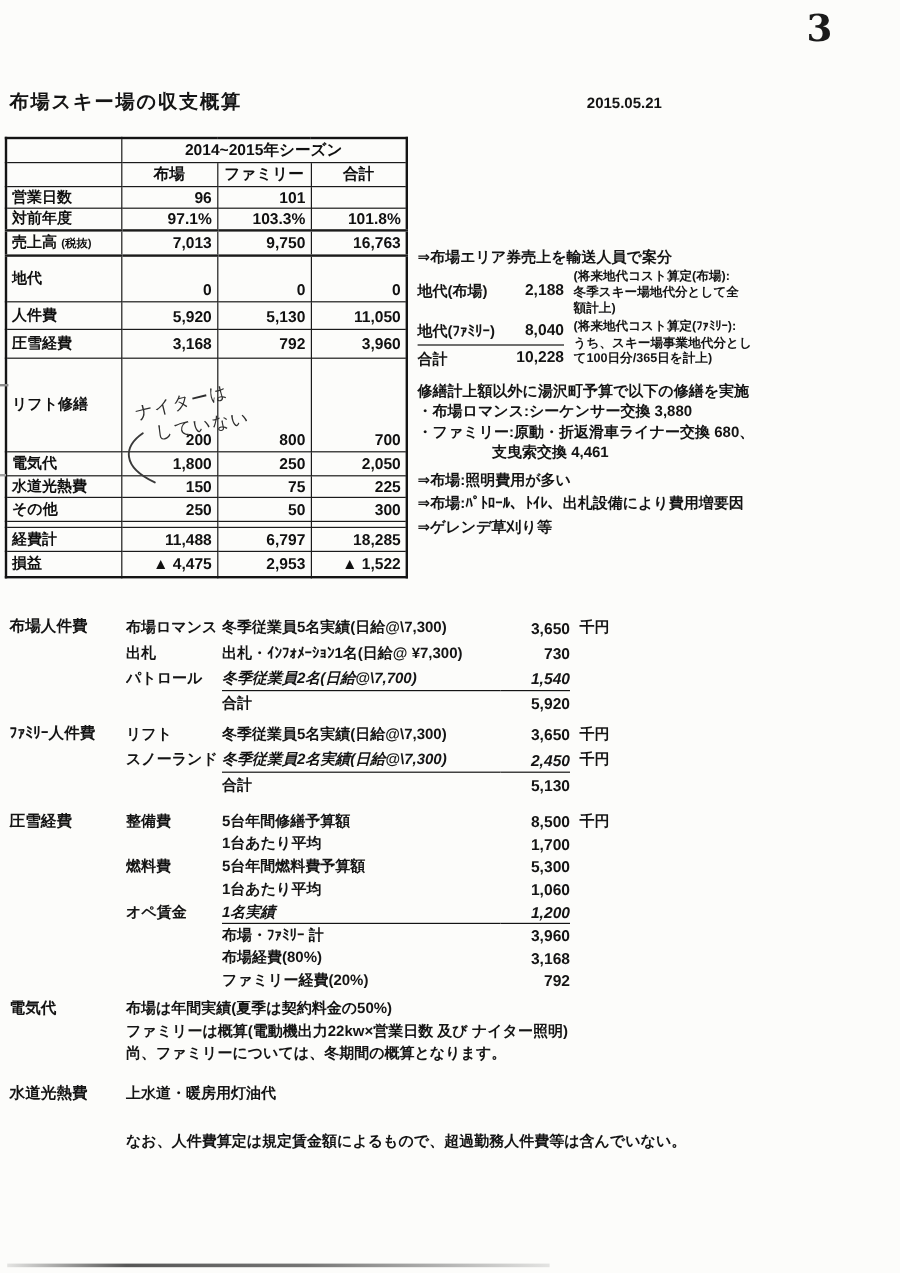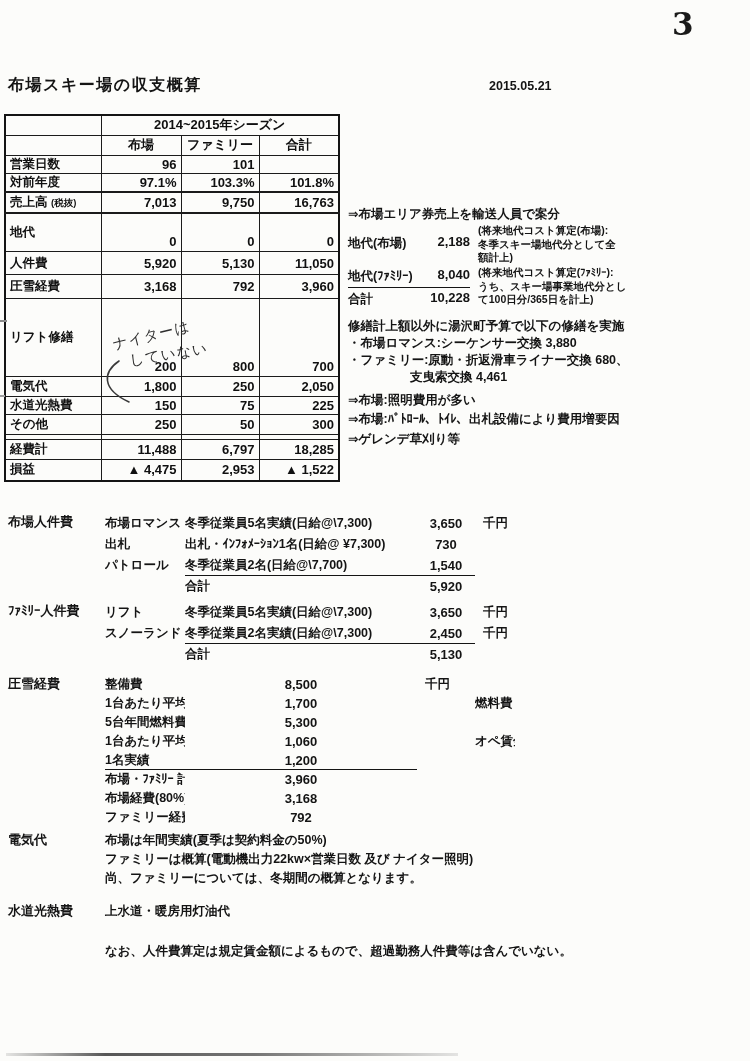--- a/index.html
+++ b/index.html
@@ -32,23 +32,23 @@
   
   .ann{font-size:12.5px;font-weight:bold;white-space:nowrap;}
   .ann-sm{font-size:10.5px;font-weight:bold;line-height:13.5px;white-space:nowrap;}
   .ann-val{width:75px;text-align:right;font-size:13px;font-weight:bold;}
   .land-rule{left:348px;top:287px;width:122px;height:0;border-top:1.5px solid #141414;}
   .rep{line-height:17px;}
   
   .sec-head{position:absolute;left:8px;font-size:13px;font-weight:bold;white-space:nowrap;}
   .srows{position:absolute;left:105px;display:grid;grid-template-columns:80px 232px 58px 40px;font-size:12.5px;font-weight:bold;}
   .srows>div{white-space:nowrap;overflow:hidden;}
-  .sval{text-align:center;font-size:13px;}
+  .sval{text-align:right;font-size:13px;}
   .sunit{padding-left:8px;}
-  .rule-bot{border-bottom:1.5px solid #141414;}
+  .rule-bot{border-bottom:1.5px solid #141414;font-style:italic;}
   .tlines{position:absolute;left:105px;font-size:12.5px;font-weight:bold;line-height:19px;white-space:nowrap;}
   
   .scan-bottom{left:6px;top:1053px;width:452px;height:3px;
     background:linear-gradient(90deg,rgba(90,90,90,.15),rgba(45,45,45,.8) 22%,rgba(45,45,45,.65) 55%,rgba(95,95,95,.5) 78%,rgba(130,130,130,.2));}
   .tick1{left:0;top:320px;width:7px;height:2px;background:#8a8a8a;}
   .tick2{left:0;top:395px;width:5px;height:2px;background:#a0a0a0;}
 </style>
 </head>
 <body>
 
@@ -225,20 +225,21 @@
   <div class="sunit">千円</div>
   <div></div>
   <div>合計</div>
   <div class="sval">5,130</div>
   <div class="sunit"></div>
 </div>
 
 <div class="sec-head" style="top:675px;">圧雪経費</div>
 <div class="srows" style="top:675px;grid-auto-rows:19px;line-height:19px;">
   <div>整備費</div>
+  <div>5台年間修繕予算額</div>
   <div class="sval">8,500</div>
   <div class="sunit">千円</div>
   <div></div>
   <div>1台あたり平均</div>
   <div class="sval">1,700</div>
   <div class="sunit"></div>
   <div>燃料費</div>
   <div>5台年間燃料費予算額</div>
   <div class="sval">5,300</div>
   <div class="sunit"></div>

